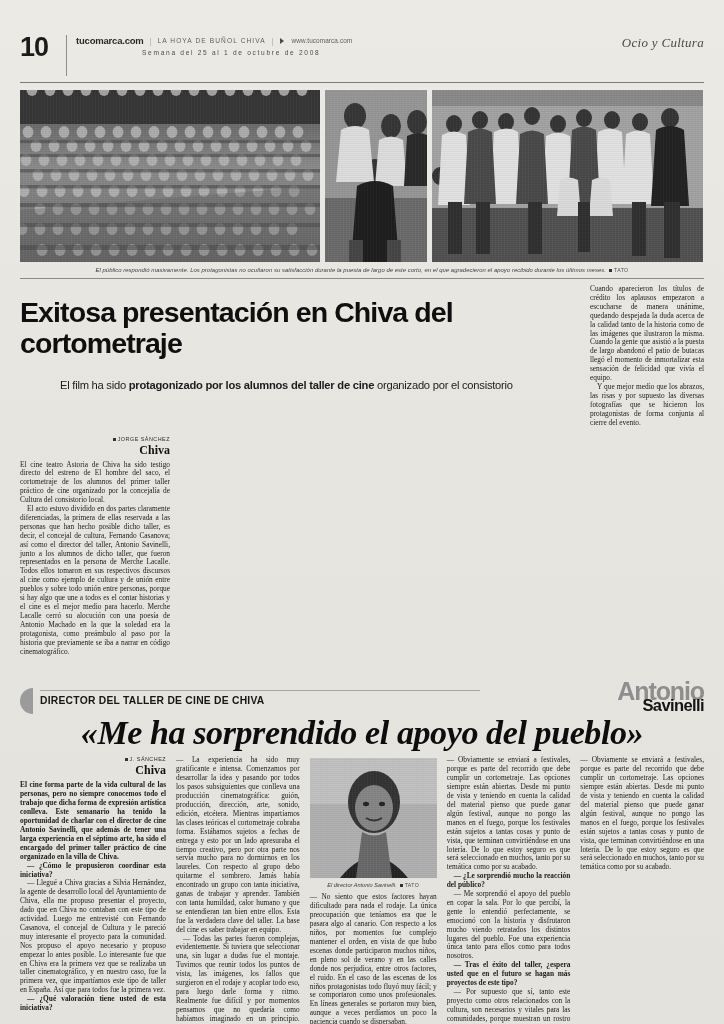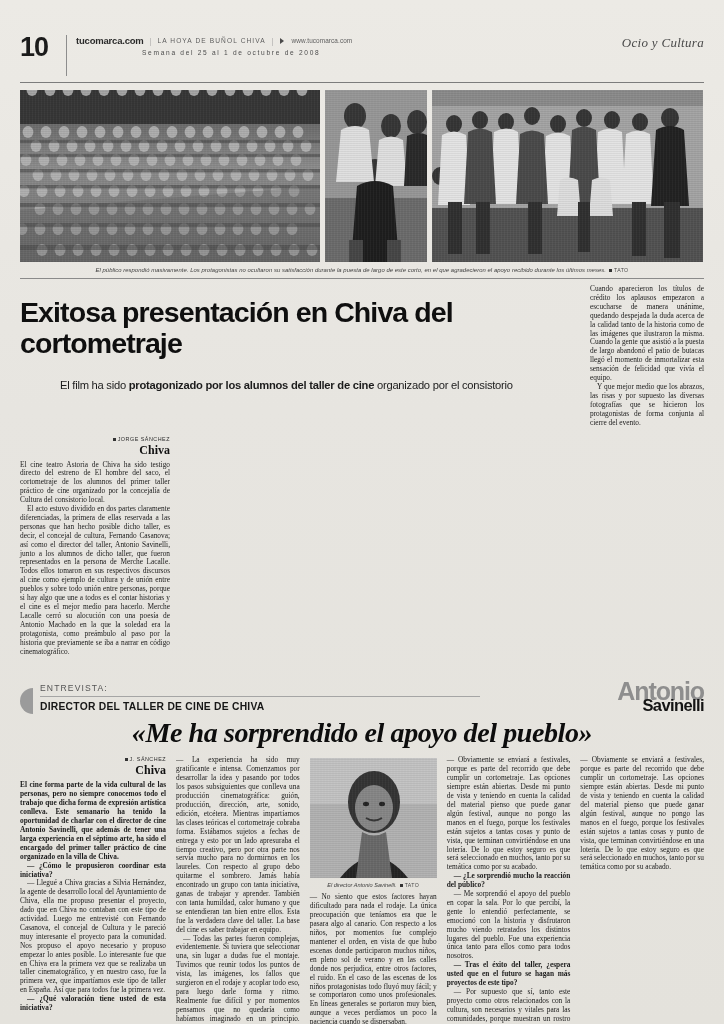--- a/index.html
+++ b/index.html
@@ -117,21 +117,21 @@
   .nm-first{
     font-family:"Liberation Sans", sans-serif;font-weight:bold;font-size:25px;
     color:#8e8e8e;letter-spacing:-1.1px;display:block;
   }
   .nm-last{
     font-family:"Liberation Sans", sans-serif;font-weight:bold;font-size:16.5px;
     color:#141414;letter-spacing:-0.6px;display:block;margin-top:-7px;
   }
   h2.iv-quote{
     font-family:"Liberation Serif", serif;font-style:italic;font-weight:bold;
-    font-size:28px;line-height:32px;margin:3px 0 0 0;text-align:center;
+    font-size:34px;line-height:32px;margin:3px 0 0 0;text-align:center;
     letter-spacing:-0.4px;color:#0d0d0d;
   }
   
   .cols5{display:flex;gap:10px;margin-top:7px;}
   .c5{width:127px;}
   .c5.c1{width:150px;}
   .q{font-weight:bold;}
   .portrait{
     width:127px;height:120px;margin:2px 0 3px 0;overflow:hidden;position:relative;
     filter:grayscale(1) contrast(1.05);
@@ -323,21 +323,20 @@
         <p>El acto estuvo dividido en dos partes claramente diferenciadas, la primera de ellas reservada a las personas que han hecho posible dicho taller, es decir, el concejal de cultura, Fernando Casanova; así como el director del taller, Antonio Savinelli, junto a los alumnos de dicho taller, que fueron representados en la persona de Merche Lacalle. Todos ellos tomaron en sus respectivos discursos al cine como ejemplo de cultura y de unión entre pueblos y sobre todo unión entre personas, porque si hay algo que une a todos es el contar historias y el cine es el mejor medio para hacerlo. Merche Lacalle cerró su alocución con una poesía de Antonio Machado en la que la soledad era la protagonista, como preámbulo al paso por la historia que previamente se iba a narrar en código cinematográfico.</p>
       </div>
     </div>
     <div class="ct-col w2"></div>
   </div>
 
   <div class="iv-header">
     <div class="iv-left">
       <div class="halfcirc"></div>
       <div class="iv-labels">
-        <div class="iv-entrevista">ENTREVISTA:</div>
         <div class="iv-divider"></div>
         <div class="iv-role">DIRECTOR DEL TALLER DE CINE DE CHIVA</div>
       </div>
     </div>
     <div class="iv-name">
       <span class="nm-first">Antonio</span>
       <span class="nm-last">Savinelli</span>
     </div>
   </div>
   <h2 class="iv-quote">«Me ha sorprendido el apoyo del pueblo»</h2>

